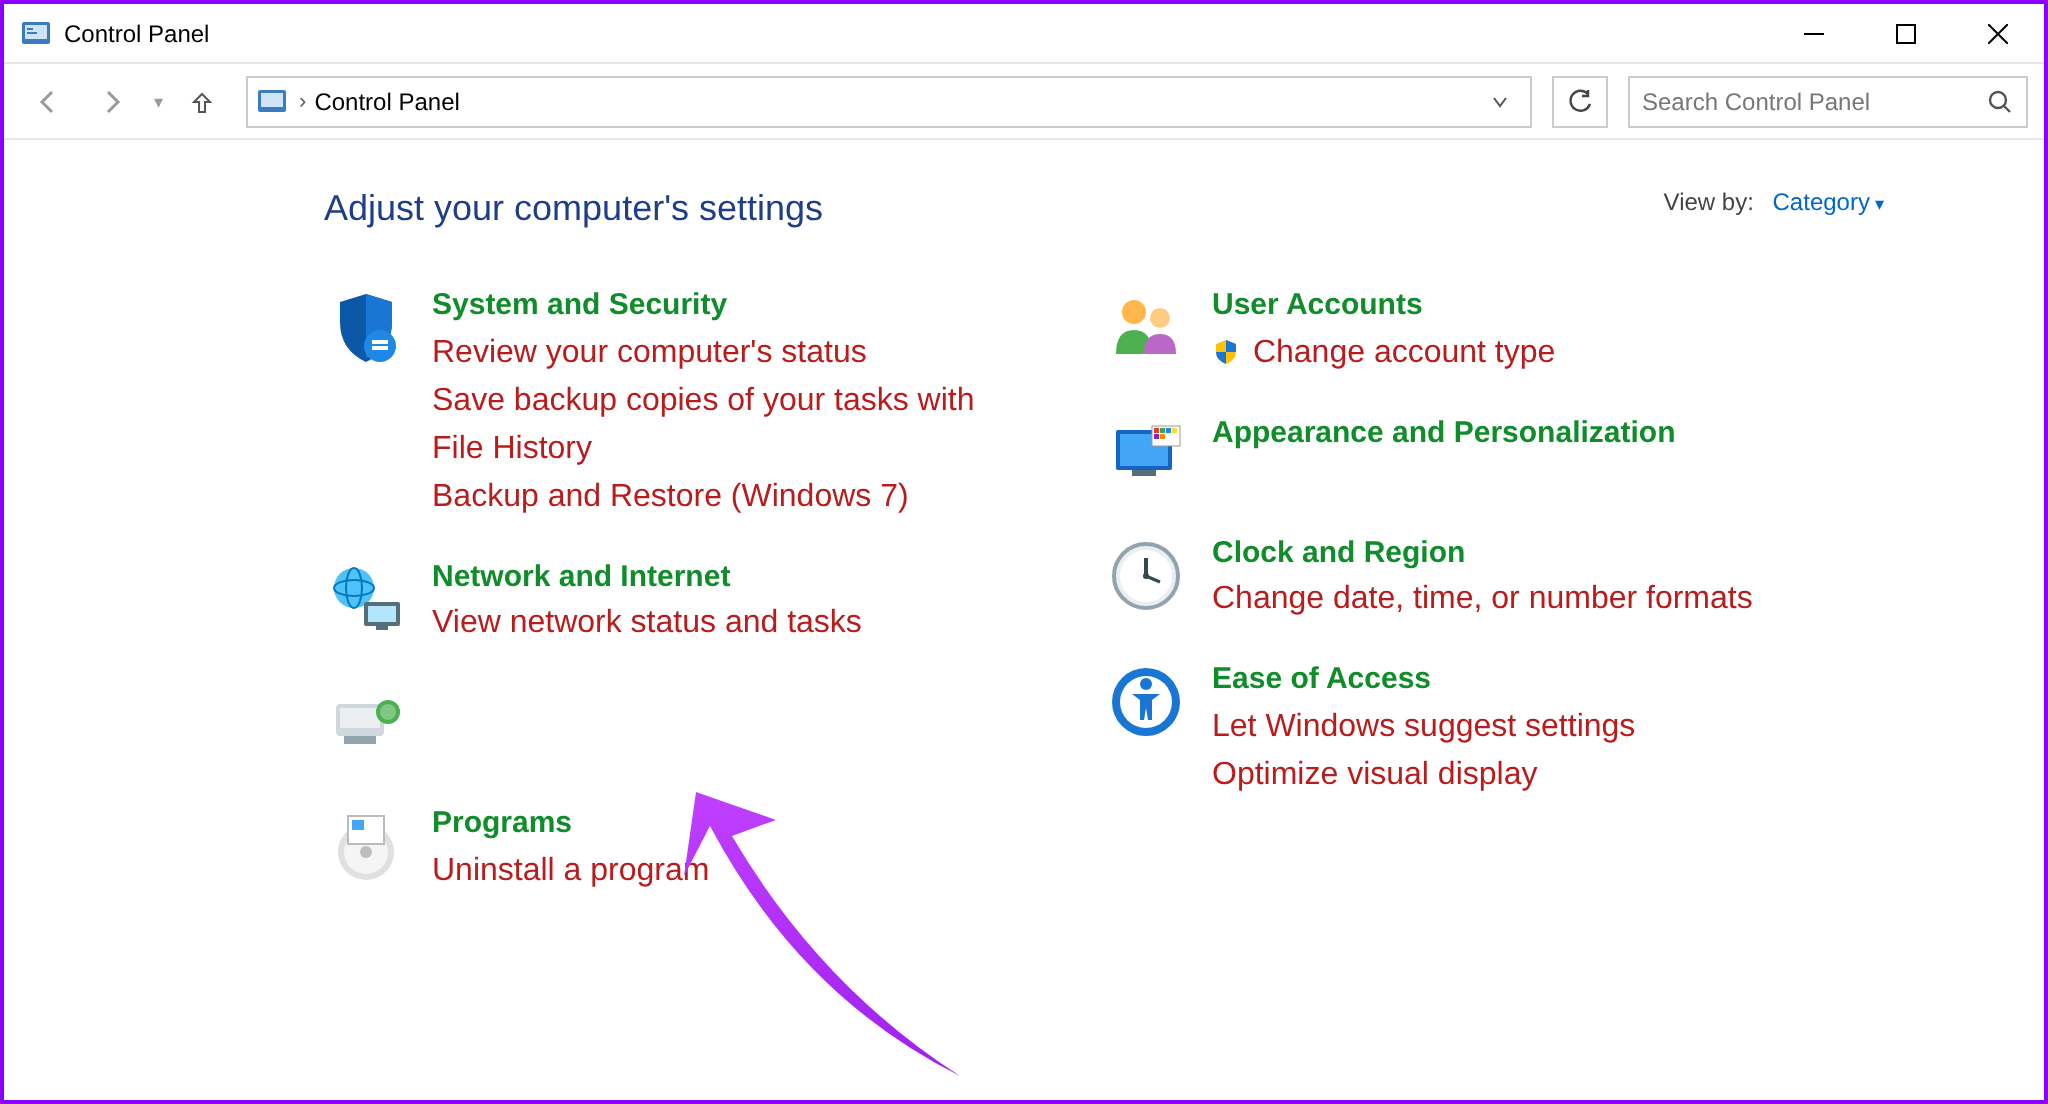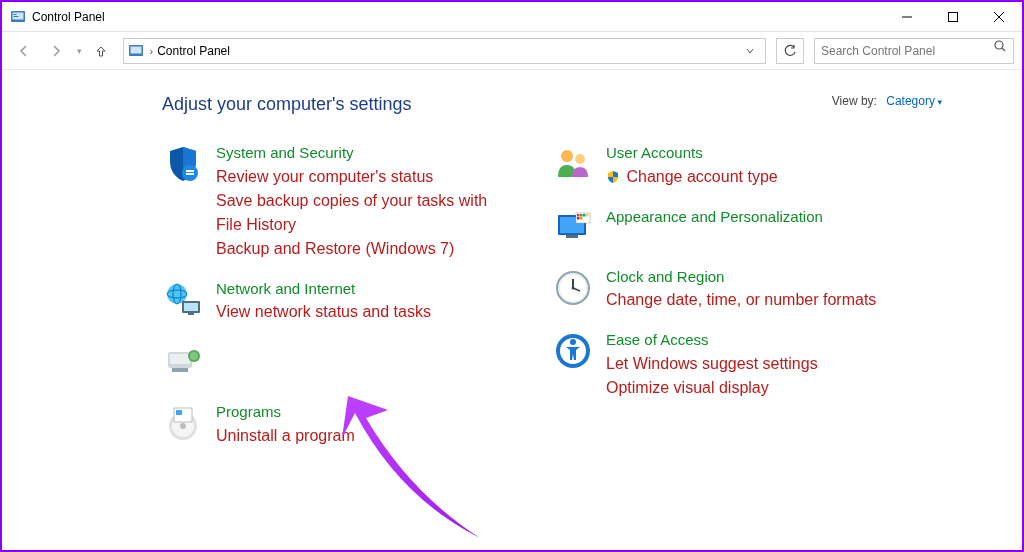--- a/index.html
+++ b/index.html
@@ -14,39 +14,39 @@
     
     
     .navbar { height: 38px; display: flex; align-items: center; padding: 0 8px; gap: 4px; border-bottom: 1px solid #e8e8e8; }
     .nav-arrow { width: 28px; height: 28px; display: flex; align-items: center; justify-content: center; color: #9a9a9a; }
     .nav-up { width: 24px; height: 24px; display: flex; align-items: center; justify-content: center; color: #555; }
     .address-bar { flex: 1; height: 26px; border: 1px solid #ccc; display: flex; align-items: center; padding: 0 4px; margin: 0 6px; }
     .address-icon { width: 16px; height: 16px; margin-right: 6px; }
     .address-text { font-size: 12px; color: #000; flex: 1; }
     .address-chev { color: #555; padding: 0 6px; }
     .refresh-btn { width: 28px; height: 26px; border: 1px solid #ccc; display: flex; align-items: center; justify-content: center; }
-    .search-box { width: 200px; height: 26px; border: 1px solid #ccc; display: flex; padding: 0 6px; margin-left: 6px; }
+    .search-box { width: 200px; height: 26px; border: 1px solid #ccc; display: flex; align-items: center; padding: 0 6px; margin-left: 6px; }
     .search-box input { border: none; outline: none; font-size: 12px; flex: 1; color: #666; }
     .search-box input::placeholder { color: #777; }
     .search-icon { color: #555; }
     
     
     .content { padding: 24px 60px 0 160px; }
     .content-header { display: flex; justify-content: space-between; align-items: flex-start; margin-bottom: 28px; padding-right: 20px; }
     .content-title { font-size: 18px; color: #1e3e8a; font-weight: 400; }
     .viewby { font-size: 12px; color: #444; }
     .viewby-value { color: #0066cc; margin-left: 6px; }
     .viewby-value::after { content: " ▾"; font-size: 9px; }
     
     .categories { display: flex; gap: 50px; }
     .col { width: 340px; }
     .category { display: flex; margin-bottom: 18px; gap: 12px; }
     .cat-icon { width: 42px; height: 42px; flex-shrink: 0; }
     .cat-body { flex: 1; }
-    .cat-title { font-size: 15px; color: #108d2a; font-weight: 400; line-height: 1.3; margin-bottom: 2px; }
+    .cat-title { font-size: 15px; color: #108d2a; font-weight: 700; line-height: 1.3; margin-bottom: 2px; }
     .cat-link { font-size: 16px; color: #b91c1c; line-height: 1.5; display: block; }
     .cat-link-icon { display: inline-block; width: 14px; height: 14px; vertical-align: -2px; margin-right: 2px; }
     
     
     .annotation-arrow { position: absolute; left: 340px; top: 388px; pointer-events: none; }
     
     svg { display: block; }
   </style>
 </head>
 <body>

